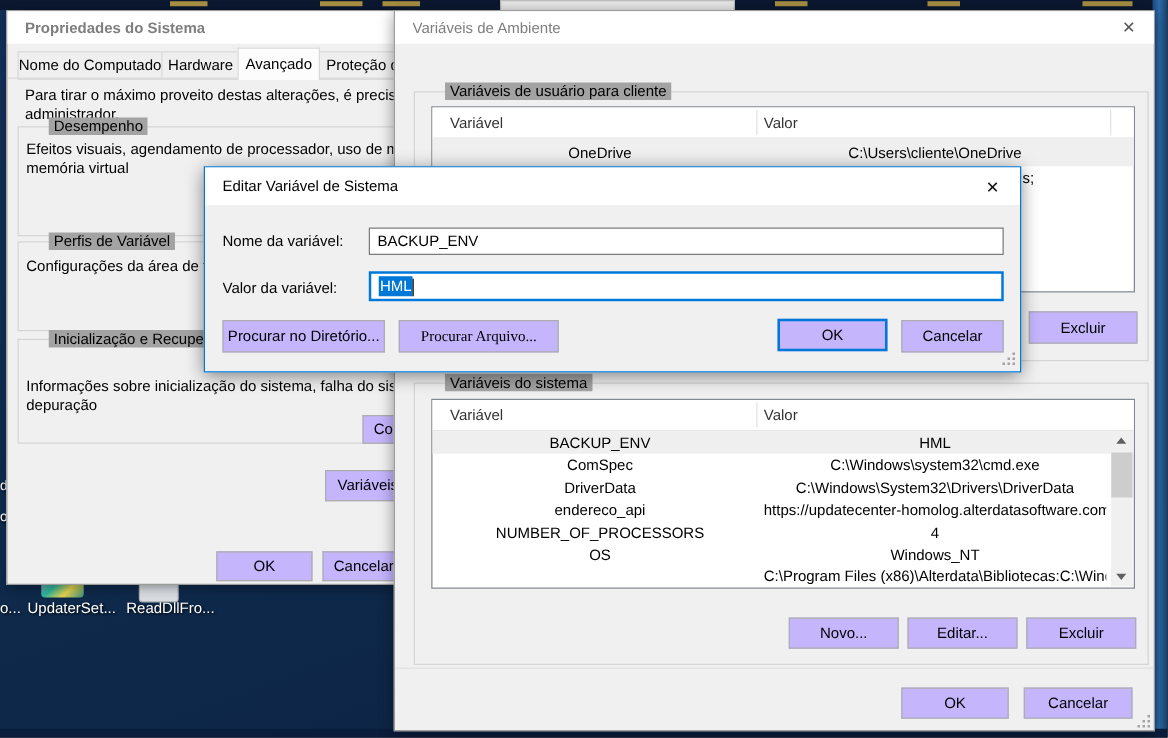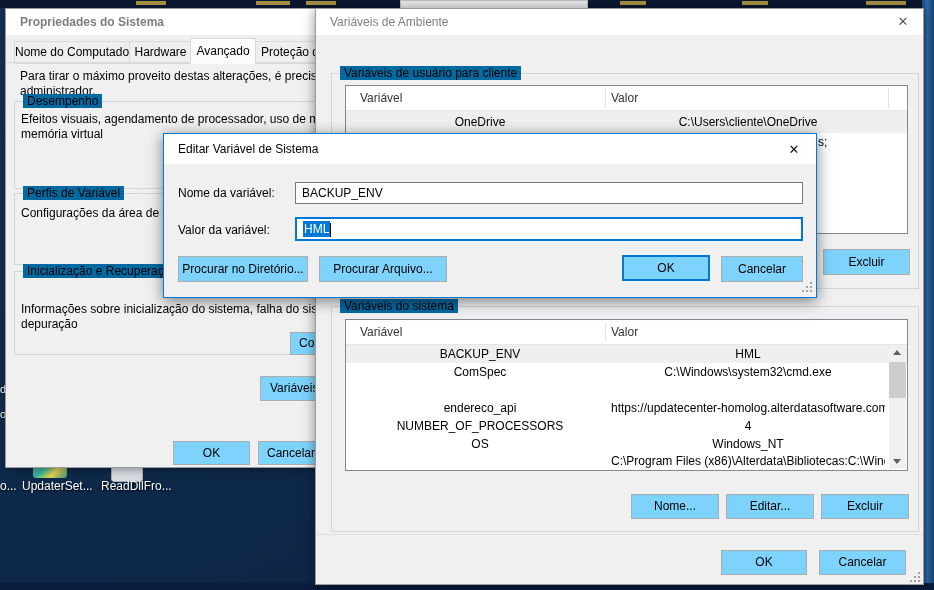--- a/index.html
+++ b/index.html
@@ -26,24 +26,24 @@
   #w-env{left:315px;top:8px;width:607px;height:575px;border:1px solid #9b9b9b;box-shadow:0 2px 12px rgba(0,0,0,.45);z-index:20;}
   #w-edit{left:163px;top:133px;width:652px;height:163px;border:1px solid #0078d7;box-shadow:0 3px 14px rgba(0,0,0,.5);z-index:30;}
   .titlebar{left:0;top:0;right:0;height:26px;background:#fff;}
   .title{left:14px;top:6px;font-size:12px;}
   .title.inactive{color:#7e7e7e;}
   .close{width:24px;height:20px;text-align:center;line-height:20px;font-size:13px;color:#5a5a5a;cursor:default;}
   .close.active{color:#111;}
 
   
   .group{border:1px solid #d5d5d5;}
-  .group-label{top:-8px;left:8px;background:#0369a1;padding:0 4px;white-space:nowrap;}
-
-  
-  .btn{background:#7dd3fc;border:1px solid #adadad;text-align:center;color:#000;}
+  .group-label{top:-8px;left:24px;background:#a3a3a3;padding:0 4px;white-space:nowrap;}
+
+  
+  .btn{background:#c4b5fd;border:1px solid #adadad;text-align:center;color:#000;}
   .btn.default{border:2px solid #0078d7;}
 
   
   .tab{top:32px;height:21px;line-height:21px;background:#efefef;border:1px solid #d9d9d9;text-align:center;overflow:hidden;white-space:nowrap;}
   .tab.selected{top:29px;height:25px;line-height:25px;background:#fcfcfc;border-bottom:none;z-index:2;}
   #tabline{left:0;top:53px;width:311px;height:1px;background:#d9d9d9;}
 
   
   .lv{background:#fff;border:1px solid #828790;}
   .lv-head{left:0;top:0;right:0;height:24px;background:#fff;border-bottom:1px solid #e5e5e5;}
@@ -168,20 +168,24 @@
         <div class="abs vdiv" style="left:259px;"></div>
       </div>
       <div class="abs lv-row rowsel" style="top:25px;height:18px;line-height:18px;">
         <div class="abs cell c1">BACKUP_ENV</div>
         <div class="abs cell c2">HML</div>
       </div>
       <div class="abs lv-row" style="top:43px;height:18px;line-height:18px;">
         <div class="abs cell c1">ComSpec</div>
         <div class="abs cell c2">C:\Windows\system32\cmd.exe</div>
       </div>
+      <div class="abs lv-row" style="top:61px;height:18px;line-height:18px;">
+        <div class="abs cell c1">DriverData</div>
+        <div class="abs cell c2">C:\Windows\System32\Drivers\DriverData</div>
+      </div>
       <div class="abs lv-row" style="top:79px;height:18px;line-height:18px;">
         <div class="abs cell c1">endereco_api</div>
         <div class="abs cell c2">https://updatecenter-homolog.alterdatasoftware.com.br/api</div>
       </div>
       <div class="abs lv-row" style="top:97px;height:18px;line-height:18px;padding-left:21px;">
         <div class="abs cell c1">NUMBER_OF_PROCESSORS</div>
         <div class="abs cell c2">4</div>
       </div>
       <div class="abs lv-row" style="top:115px;height:18px;line-height:18px;">
         <div class="abs cell c1">OS</div>
@@ -194,21 +198,21 @@
       <div class="abs sb" style="left:543px;top:25px;width:17px;height:124px;">
         <div class="abs sb-btn" style="top:0;">
             <div class="abs tri-up"></div>
           </div>
         <div class="abs sb-thumb" style="top:17px;height:36px;"></div>
         <div class="abs sb-btn" style="bottom:0;">
             <div class="abs tri-down"></div>
           </div>
       </div>
     </div>
-    <div class="abs btn" style="left:315px;top:485px;width:86px;height:23px;line-height:23px;">Nome...</div>
+    <div class="abs btn" style="left:315px;top:485px;width:86px;height:23px;line-height:23px;">Novo...</div>
     <div class="abs btn" style="left:410px;top:485px;width:86px;height:23px;line-height:23px;">Editar...</div>
     <div class="abs btn" style="left:505px;top:485px;width:86px;height:23px;line-height:23px;">Excluir</div>
 
     <div class="abs sep" style="left:0;top:525px;width:607px;"></div>
     <div class="abs btn" style="left:405px;top:541px;width:84px;height:23px;line-height:23px;">OK</div>
     <div class="abs btn" style="left:503px;top:541px;width:85px;height:23px;line-height:23px;">Cancelar</div>
     <div class="abs grip" style="left:594px;top:563px;"></div>
   </div>
 
   <div class="abs win" id="w-edit">
@@ -217,19 +221,19 @@
       <div class="abs close active" style="right:10px;top:6px;">✕</div>
     </div>
 
     <div class="abs nowrap" style="left:14px;top:52px;">Nome da variável:</div>
     <div class="abs textbox" style="left:131px;top:48px;width:494px;height:20px;"><span>BACKUP_ENV</span></div>
 
     <div class="abs nowrap" style="left:14px;top:89px;">Valor da variável:</div>
     <div class="abs textbox focused" style="left:131px;top:83px;width:492px;height:20px;"><span class="seltext">HML</span><span class="caret"></span></div>
 
     <div class="abs btn" style="left:14px;top:122px;width:128px;height:24px;line-height:24px;">Procurar no Diretório...</div>
-    <div class="abs btn" style="left:155px;top:122px;width:126px;height:24px;line-height:24px;">Procurar Arquivo...</div>
+    <div class="abs btn" style="left:155px;top:122px;width:126px;height:24px;line-height:24px;font-family:Liberation Serif, serif;">Procurar Arquivo...</div>
     <div class="abs btn default" style="left:458px;top:121px;width:84px;height:22px;line-height:22px;">OK</div>
     <div class="abs btn" style="left:557px;top:122px;width:80px;height:24px;line-height:24px;">Cancelar</div>
     <div class="abs grip" style="left:638px;top:148px;"></div>
   </div>
 
 </div>
 
 </body></html>

